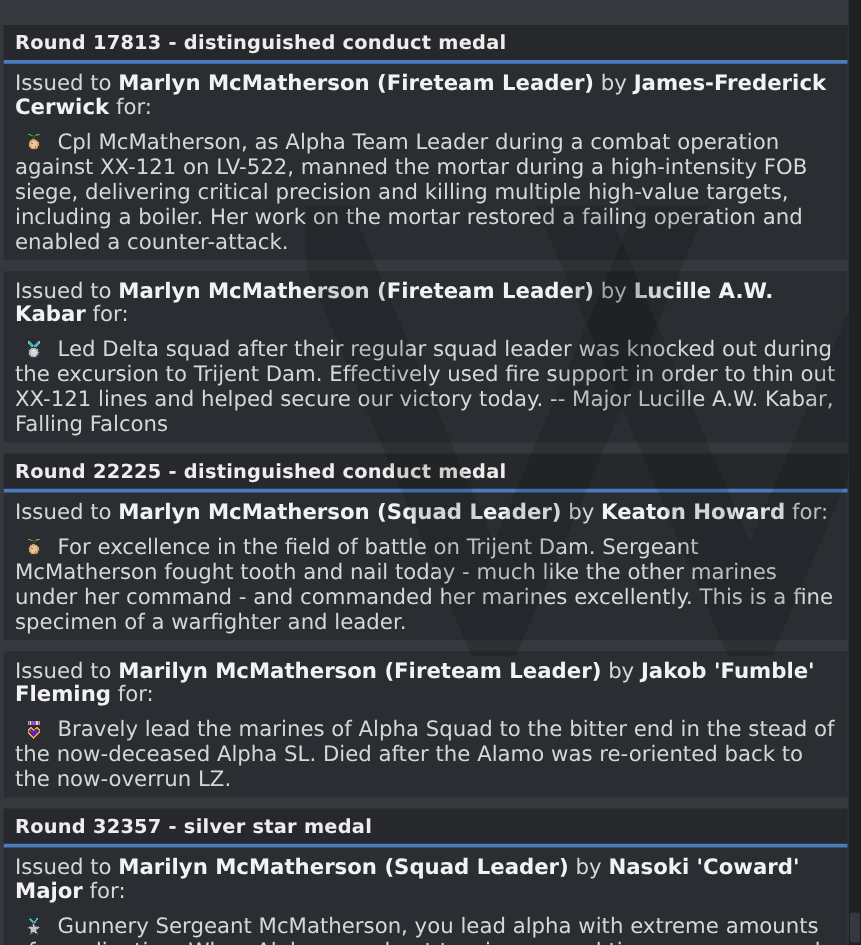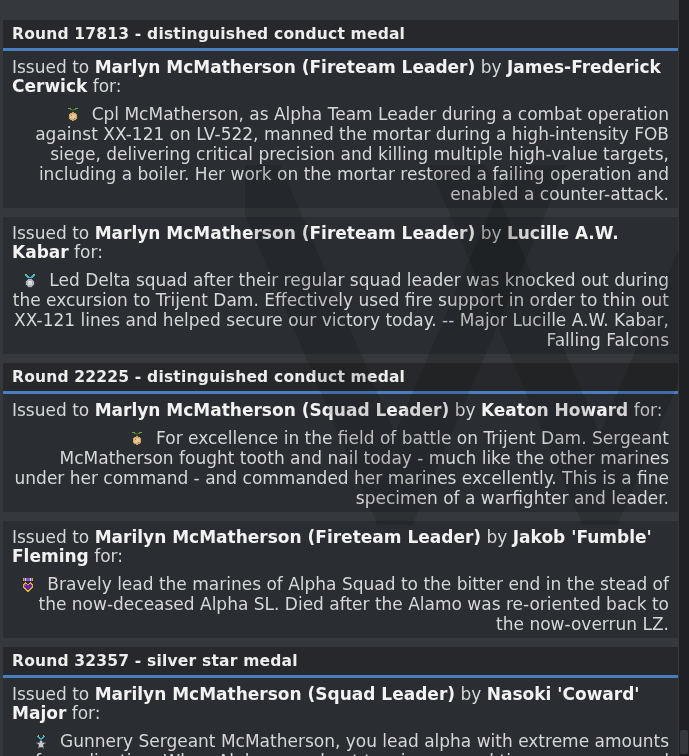--- a/index.html
+++ b/index.html
@@ -28,21 +28,20 @@
   }
   .award-body {
     padding: 7px 9px 4px 9px;
     font-size: 17px; line-height: 19px;
     color: #d6d7d8;
   }
   .issued-line b { color: #f2f2f2; }
   .citation {
     margin-top: 8px;
     line-height: 20px;
-    text-align: right;
   }
   .icon-slot {
     display: inline-block;
     width: 16px; height: 16px;
     margin: 0 11px 0 7px;
     vertical-align: -3px;
   }
   .icon-slot svg { shape-rendering: crispEdges; image-rendering: pixelated; }
   .watermark {
     position: absolute; left: 245px; top: 165px;

